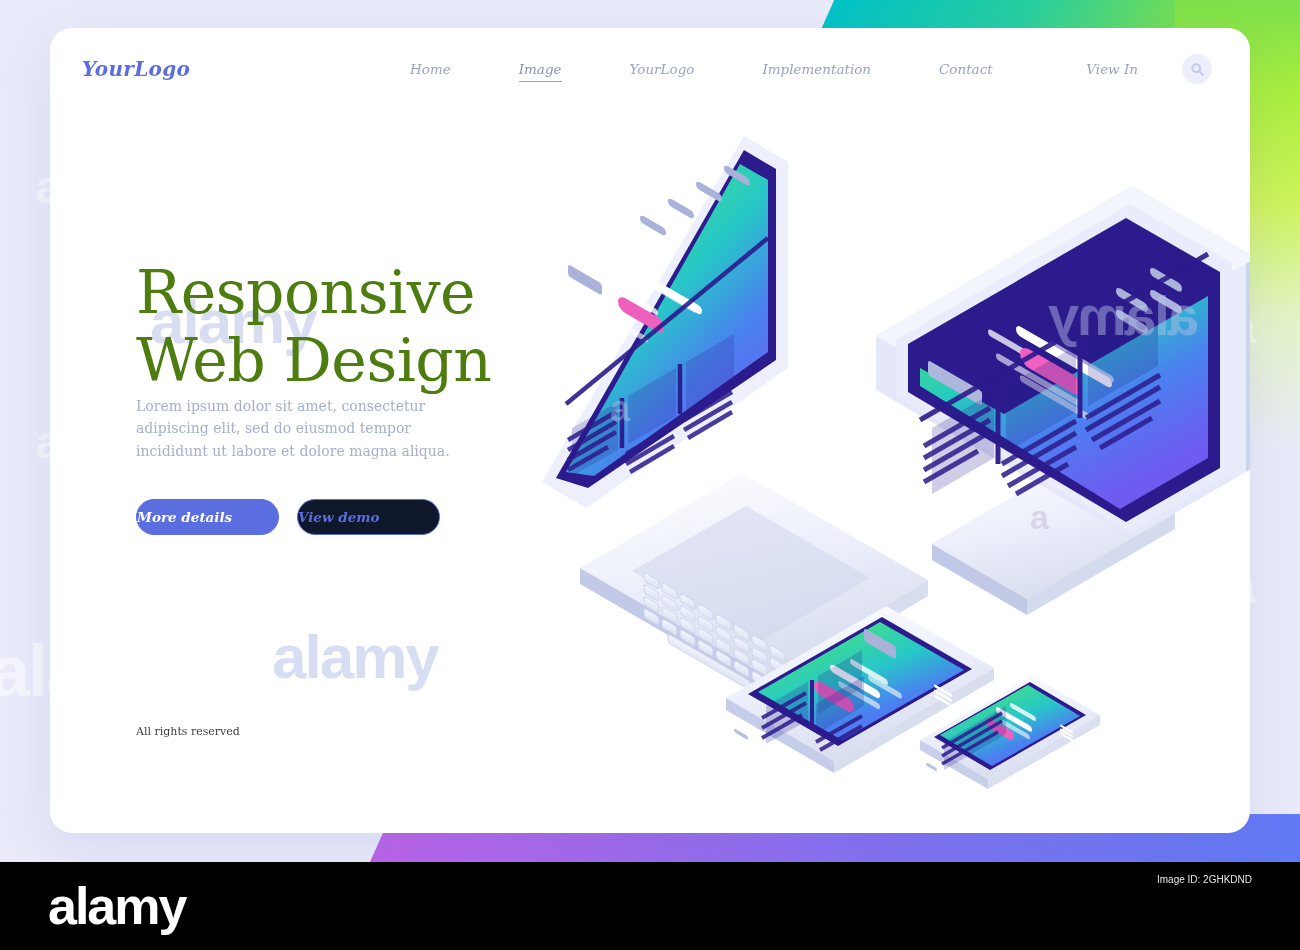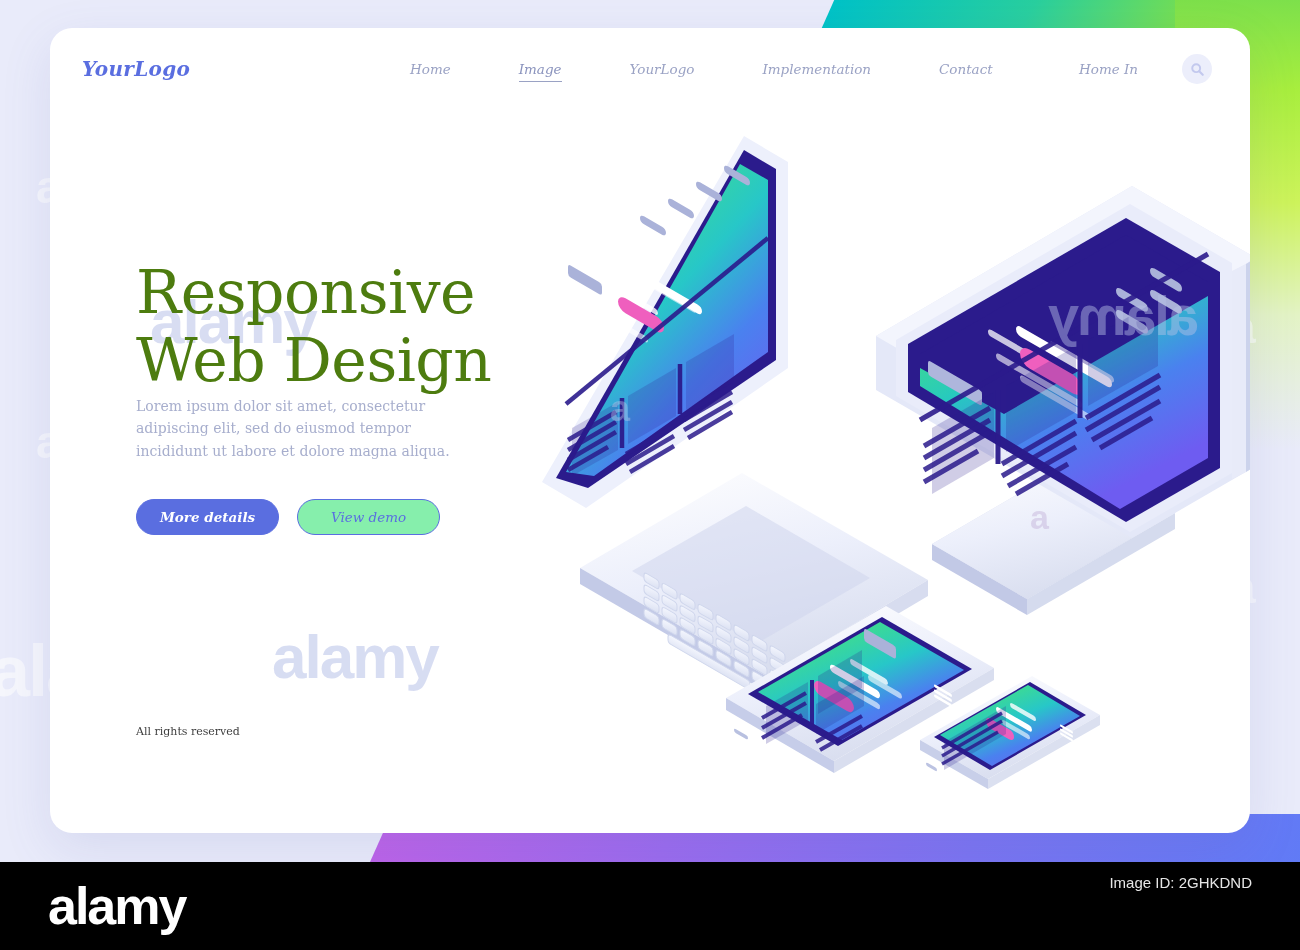--- a/index.html
+++ b/index.html
@@ -172,36 +172,35 @@
     width:340px;
   }
   .btns { margin-top:36px; display:flex; gap:18px; }
   .btn {
     font-family:"DejaVu Serif", serif;
     font-style:italic;
     font-weight:bold;
     font-size:13.5px;
     border-radius:20px;
     padding:9px 0;
-    text-align:center;
     cursor:pointer;
     white-space:nowrap;
   }
   .btn-primary {
     width:143px;
     background:#5a6ee0;
     color:#ffffff;
     border:1.5px solid #5a6ee0;
   }
   .btn-ghost {
     width:143px;
-    background:#86efac;
+    background:#0f172a;
     color:#5a6ee0;
     border:1.5px solid #5a6ee0;
-    font-weight:normal;
+    font-weight:bold;
   }
   .rights {
     position:absolute;
     left:86px; top:697px;
     font-family:"DejaVu Serif", serif;
     font-size:11px;
     color:#404040;
     white-space:nowrap;
   }
 
@@ -242,21 +241,21 @@
     font-family:"Liberation Sans", sans-serif;
     font-weight:bold;
     font-size:52px;
     color:#ffffff;
     letter-spacing:-2px;
   }
   .footer-id {
     position:absolute;
     right:48px; top:12px;
     font-family:"Liberation Sans", sans-serif;
-    font-size:15px;
+    font-size:10px;
     color:#e6e6e6;
     text-align:right;
     width:260px;
   }
   .footer-url {
     position:absolute;
     right:48px; top:34px;
     font-family:"Liberation Sans", sans-serif;
     font-weight:bold;
     font-size:19px;
@@ -288,21 +287,21 @@
       <div class="logo">YourLogo</div>
 
       <div class="nav">
         <div class="nav-item">Home</div>
         <div class="nav-item active">Image</div>
         <div class="nav-item">YourLogo</div>
         <div class="nav-item">Implementation</div>
         <div class="nav-item">Contact</div>
       </div>
 
-      <div class="signin">Home In</div>
+      <div class="signin">View In</div>
 
       <div class="search-btn">
         <svg width="15" height="15" viewBox="0 0 16 16">
           <circle cx="6.6" cy="6.6" r="4.2" fill="none" stroke="#c3c9ee" stroke-width="2.1"></circle>
           <line x1="9.8" y1="9.8" x2="13.6" y2="13.6" stroke="#c3c9ee" stroke-width="2.3" stroke-linecap="round"></line>
         </svg>
       </div>
     </div>
 
     <div class="hero-wm">alamy</div>

